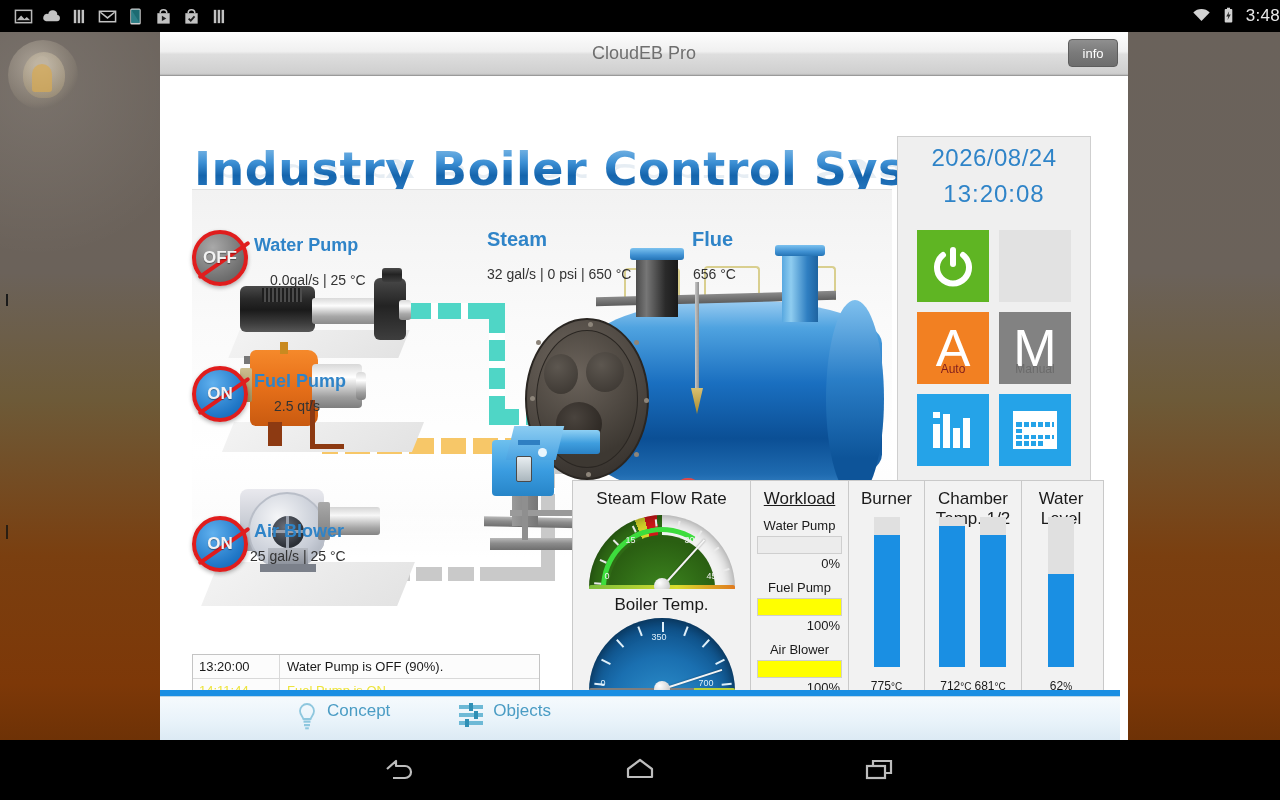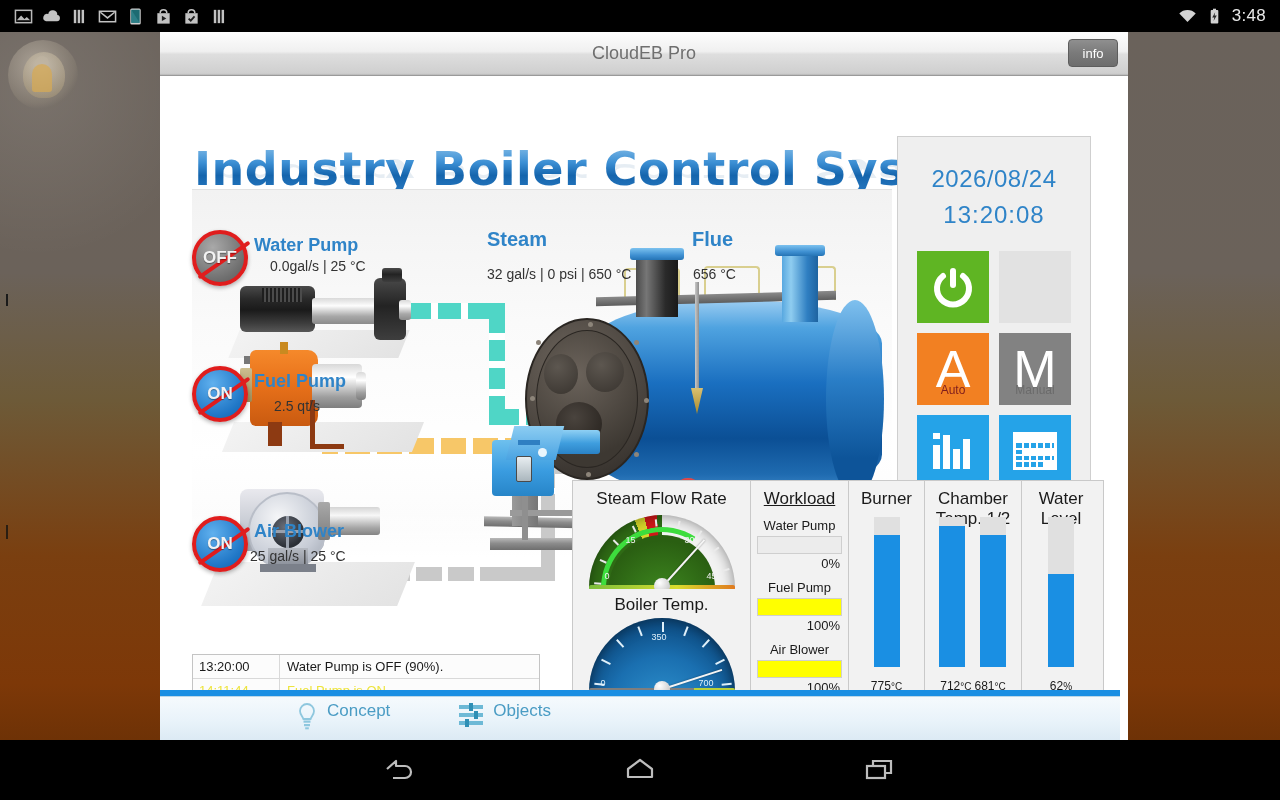--- a/index.html
+++ b/index.html
@@ -42,21 +42,21 @@
   }
   .tiny-cursor1 { position:absolute; left:6px; top:294px; width:2px; height:12px; background:#1a1a1a; }
   .tiny-cursor2 { position:absolute; left:6px; top:525px; width:2px; height:14px; background:#2a1e12; }
 
   
   .statusbar {
     position:absolute; left:0; top:0; width:1280px; height:32px;
     background:#000; display:flex; align-items:center;
   }
   .sb-left { display:flex; align-items:center; gap:9px; padding-left:14px; }
-  .sb-right { margin-left:auto; display:flex; align-items:center; gap:8px; padding-right:14px; }
+  .sb-right { margin-left:auto; display:flex; gap:8px; }
   .sb-ico { width:19px; height:19px; display:block; }
   .sb-time { color:#e8e8e8; font-size:17px; letter-spacing:0.3px; }
 
   
   .app-window {
     position:absolute; left:160px; top:32px; width:968px; height:708px;
     background:#fff; overflow:hidden;
   }
   .titlebar {
     position:relative; height:44px;
@@ -226,21 +226,21 @@
   .log-sep { width:1px; height:24px; background:#d9d9d9; }
   .log-msg { padding-left:7px; font-size:13px; }
   .log-row.dark .log-time, .log-row.dark .log-msg { color:#1a1a1a; }
   .log-row.warn .log-time, .log-row.warn .log-msg { color:#ede43c; }
 
   
   .ctrl-panel {
     position:absolute; left:737px; top:60px; width:194px; height:360px;
     background:#efefef; border:1px solid #cfcfcf;
   }
-  .ctrl-date { text-align:center; color:#2f84c8; font-size:24px; margin-top:28px; letter-spacing:0.5px; }
+  .ctrl-date { text-align:center; color:#2f84c8; font-size:24px; margin-top:7px; letter-spacing:0.5px; }
   .ctrl-time { text-align:center; color:#2f84c8; font-size:24px; margin-top:8px; letter-spacing:1px; }
   .ctrl-grid { margin-top:22px; display:grid; grid-template-columns:72px 72px; gap:10px; justify-content:center; }
   .ctrl-tile { width:72px; height:72px; position:relative; display:flex; align-items:center; justify-content:center; }
   .tile-green { background:#5fb523; }
   .tile-empty { background:#e2e2e2; }
   .tile-orange { background:#f28022; }
   .tile-gray { background:#828282; }
   .tile-blue { background:#25a3e8; }
   .tile-letter { color:#fff; font-size:52px; line-height:1; font-family:"Liberation Sans",sans-serif; }
   .tile-sub { position:absolute; bottom:8px; left:0; right:0; text-align:center; font-size:12px; color:#7f1d1d; }
@@ -530,21 +530,21 @@
         <div style="position:absolute;left:326px;top:250px;width:22px;height:5px;background:#2f7fc2;"></div>
         <div style="position:absolute;left:330px;top:306px;width:6px;height:44px;background:#8f8f8f;"></div>
 
         <div class="valve-stem" style="left:492px;top:296px;"></div>
         <div class="valve-cap" style="left:487px;top:288px;"></div>
 
         <div class="status-badge off" style="left:0px;top:40px;">
           <span>OFF</span>
         </div>
         <div class="dev-label" style="left:62px;top:45px;">Water Pump</div>
-        <div class="dev-value" style="left:78px;top:68px;">0.0gal/s | 25 °C</div>
+        <div class="dev-value" style="left:78px;top:82px;">0.0gal/s | 25 °C</div>
 
         <div class="status-badge on" style="left:0px;top:176px;">
           <span>ON</span>
         </div>
         <div class="dev-label" style="left:62px;top:181px;">Fuel Pump</div>
         <div class="dev-value" style="left:82px;top:208px;">2.5 qt/s</div>
 
         <div class="status-badge on" style="left:0px;top:326px;">
           <span>ON</span>
         </div>

